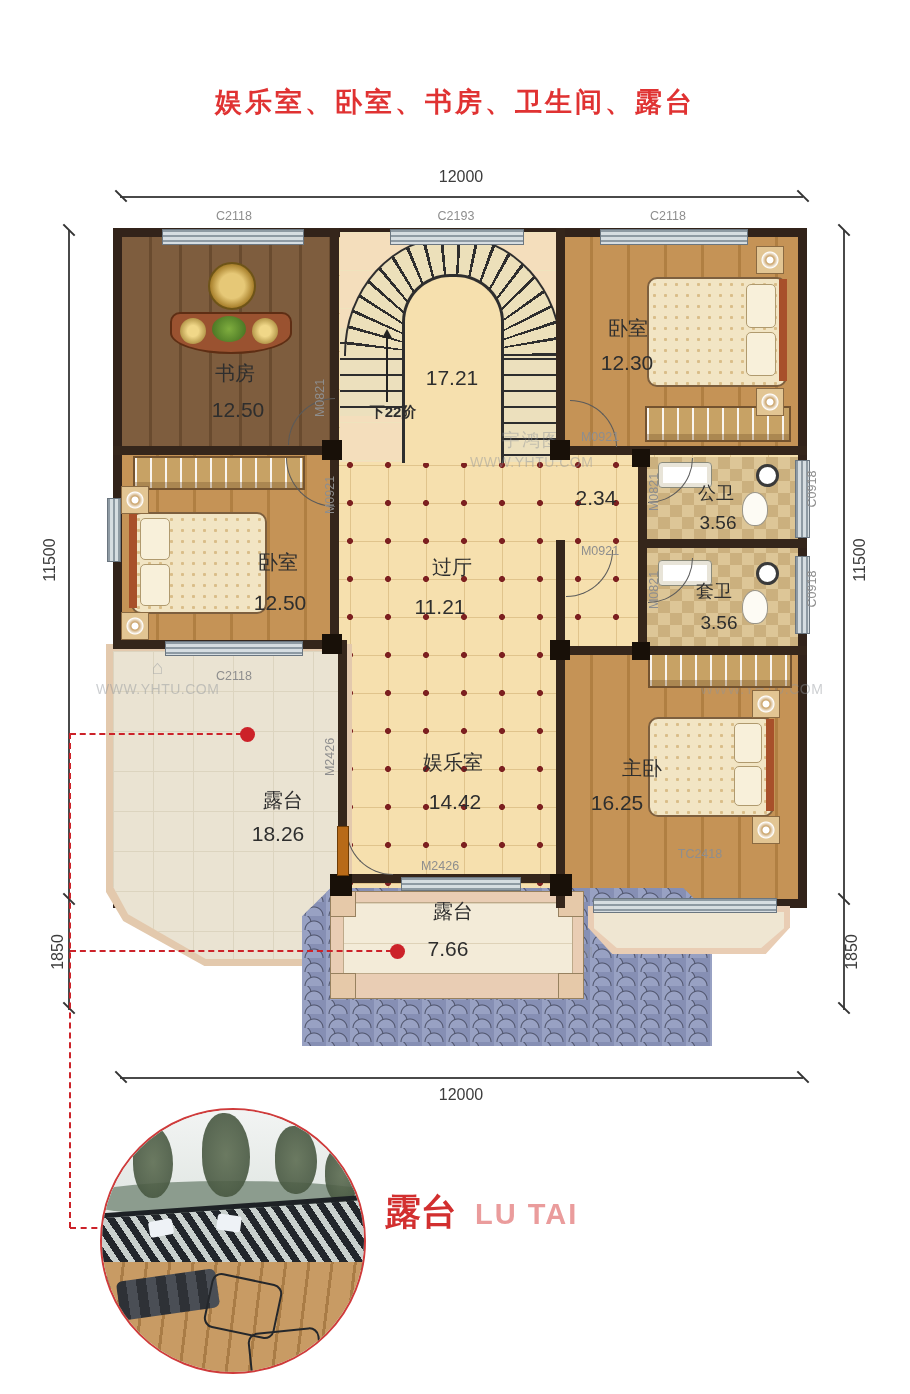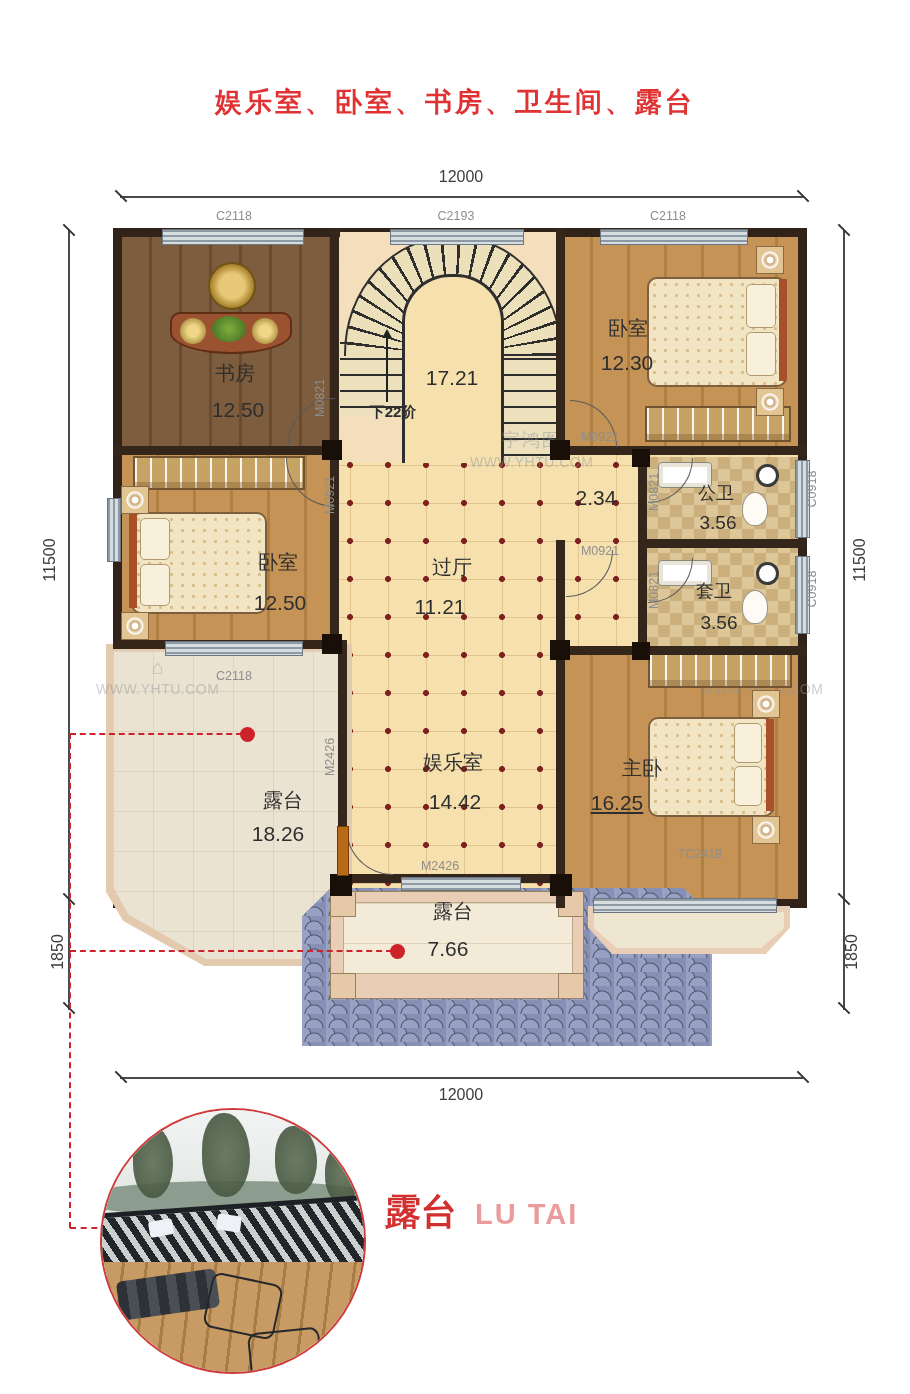--- a/index.html
+++ b/index.html
@@ -305,21 +305,21 @@
   <div class="lbl rname" style="left:452px;top:567px;">过厅</div>
   <div class="lbl rarea" style="left:440px;top:607px;">11.21</div>
   <div class="lbl rarea" style="left:596px;top:498px;">2.34</div>
   <div class="lbl rname" style="left:716px;top:493px;font-size:18px;">公卫</div>
   <div class="lbl rarea" style="left:718px;top:523px;font-size:19px;">3.56</div>
   <div class="lbl rname" style="left:714px;top:591px;font-size:18px;">套卫</div>
   <div class="lbl rarea" style="left:719px;top:623px;font-size:19px;">3.56</div>
   <div class="lbl rname" style="left:453px;top:762px;">娱乐室</div>
   <div class="lbl rarea" style="left:455px;top:802px;">14.42</div>
   <div class="lbl rname" style="left:642px;top:768px;">主卧</div>
-  <div class="lbl rarea" style="left:617px;top:803px;text-decoration:underline;">16.25</div>
+  <div class="lbl rarea" style="left:617px;top:803px;">16.25</div>
   <div class="lbl rname" style="left:283px;top:800px;">露台</div>
   <div class="lbl rarea" style="left:278px;top:834px;">18.26</div>
   <div class="lbl rname" style="left:453px;top:911px;">露台</div>
   <div class="lbl rarea" style="left:448px;top:949px;">7.66</div>
 
   <div class="code" style="left:234px;top:216px;">C2118</div>
   <div class="code" style="left:456px;top:216px;">C2193</div>
   <div class="code" style="left:668px;top:216px;">C2118</div>
   <div class="codev" style="left:320px;top:398px;">M0821</div>
   <div class="codev" style="left:330px;top:495px;">M0921</div>

